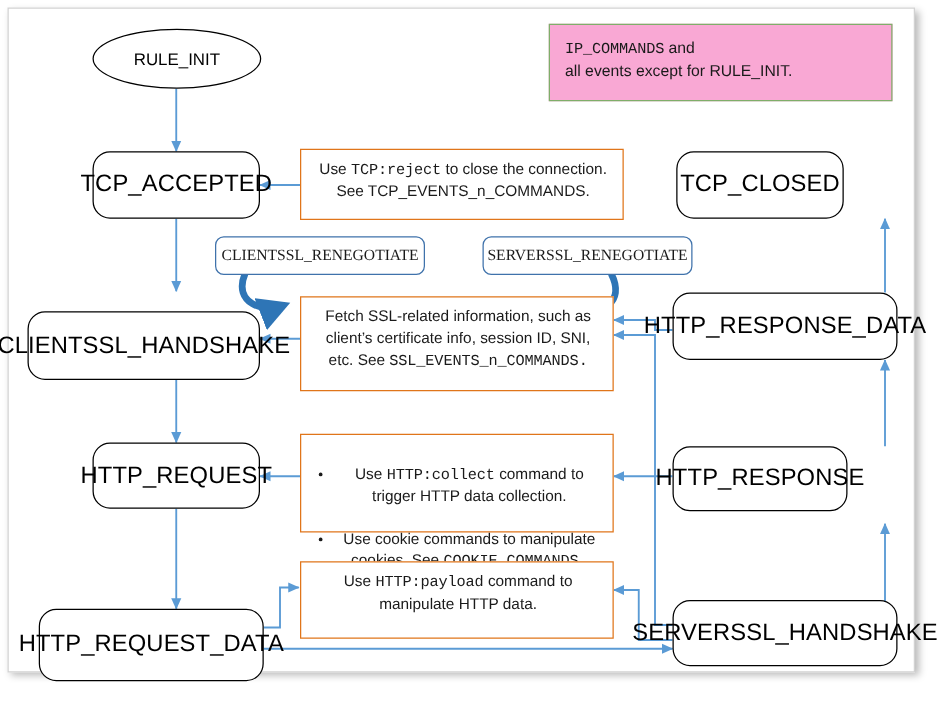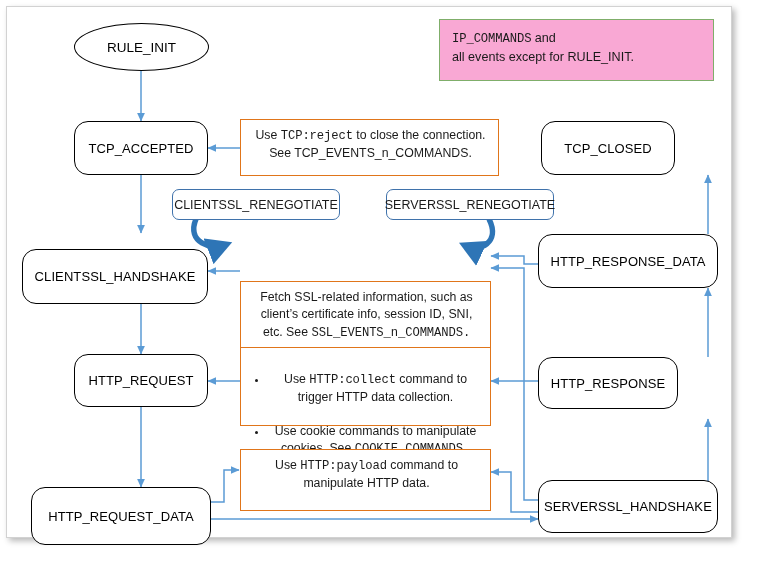--- a/index.html
+++ b/index.html
@@ -48,33 +48,34 @@
     display: flex;
     align-items: center;
     justify-content: center;
     text-align: center;
     color: #000000;
     background: #ffffff;
   }
   .event {
     border: 1.6px solid #000000;
     border-radius: 14px;
-    font-size: 13px;
+    font-size: 19px;
     letter-spacing: 0.1px;
   }
   .ellipse {
     border: 1.6px solid #000000;
     border-radius: 50%;
     font-size: 13.5px;
   }
   .reneg {
     border: 1.5px solid #3f72ab;
     border-radius: 7px;
     font-size: 12.5px;
     color: #1a1a1a;
+    font-family: Liberation Serif, serif;
   }
   .note {
     border: 1.4px solid #e0751a;
     border-radius: 0;
     font-size: 12.3px;
     color: #1a1a1a;
     display: block;
     text-align: center;
     line-height: 1.42;
     padding: 7px 9px 6px 11px;
@@ -201,21 +202,21 @@
     <div class="node green" style="left:439px; top:19px; width:275px; height:62px;">
       <div><code class="mono">IP_COMMANDS</code><span> and</span></div>
       <div>all events except for RULE_INIT.</div>
     </div>
 
     <div class="node note" style="left:240px; top:119px; width:259px; height:57px;">
       <div><span>Use </span><code class="mono">TCP:reject</code><span> to close the connection.</span></div>
       <div><span>See </span><span>TCP_EVENTS_n_COMMANDS</span><span>.</span></div>
     </div>
 
-    <div class="node note" style="left:240px; top:237px; width:251px; height:76px;margin-top:44px;">
+    <div class="node note" style="left:240px; top:237px; width:251px; height:76px;">
       <div>Fetch SSL-related information, such as</div>
       <div>client’s certificate info, session ID, SNI,</div>
       <div><span>etc. See </span><code class="mono">SSL_EVENTS_n_COMMANDS.</code></div>
     </div>
 
     <div class="node note" style="left:240px; top:347px; width:251px; height:79px;">
       <ul class="blist">
         <li><span>Use </span><code class="mono">HTTP:collect</code><span> command to trigger HTTP data collection.</span></li>
         <li><span>Use cookie commands to manipulate cookies. See </span><code class="mono">COOKIE_COMMANDS.</code></li>
       </ul>

